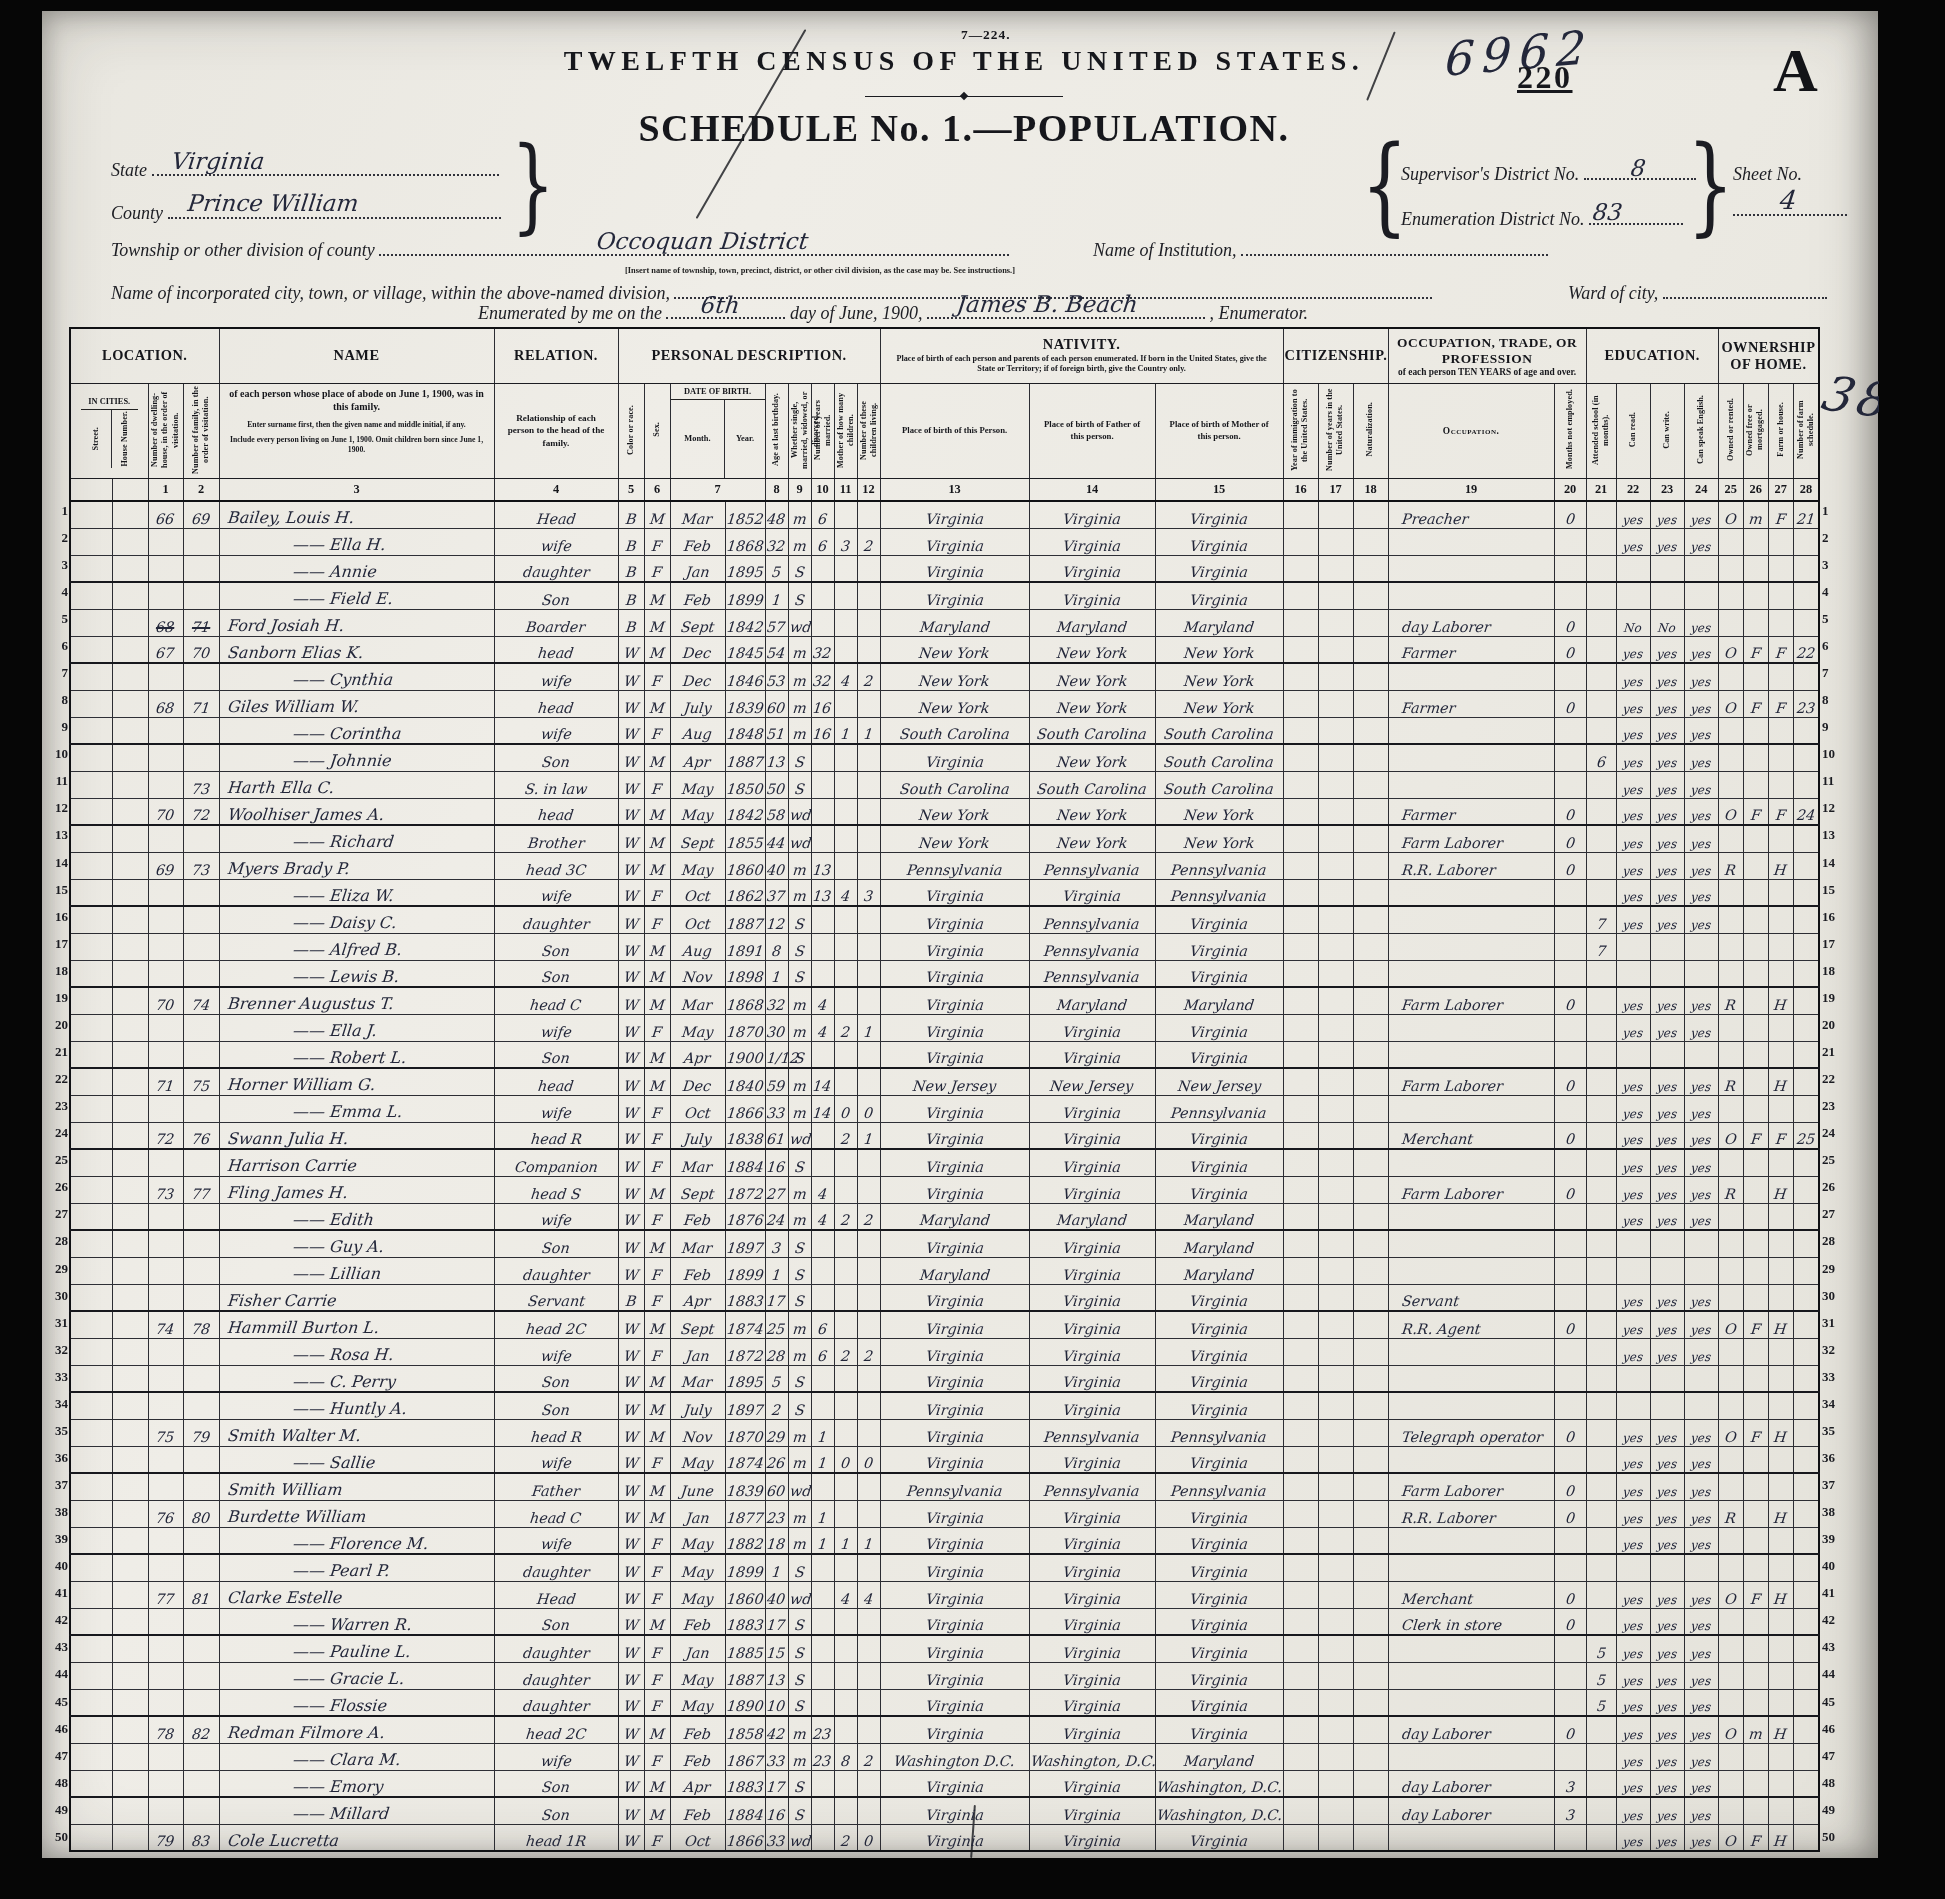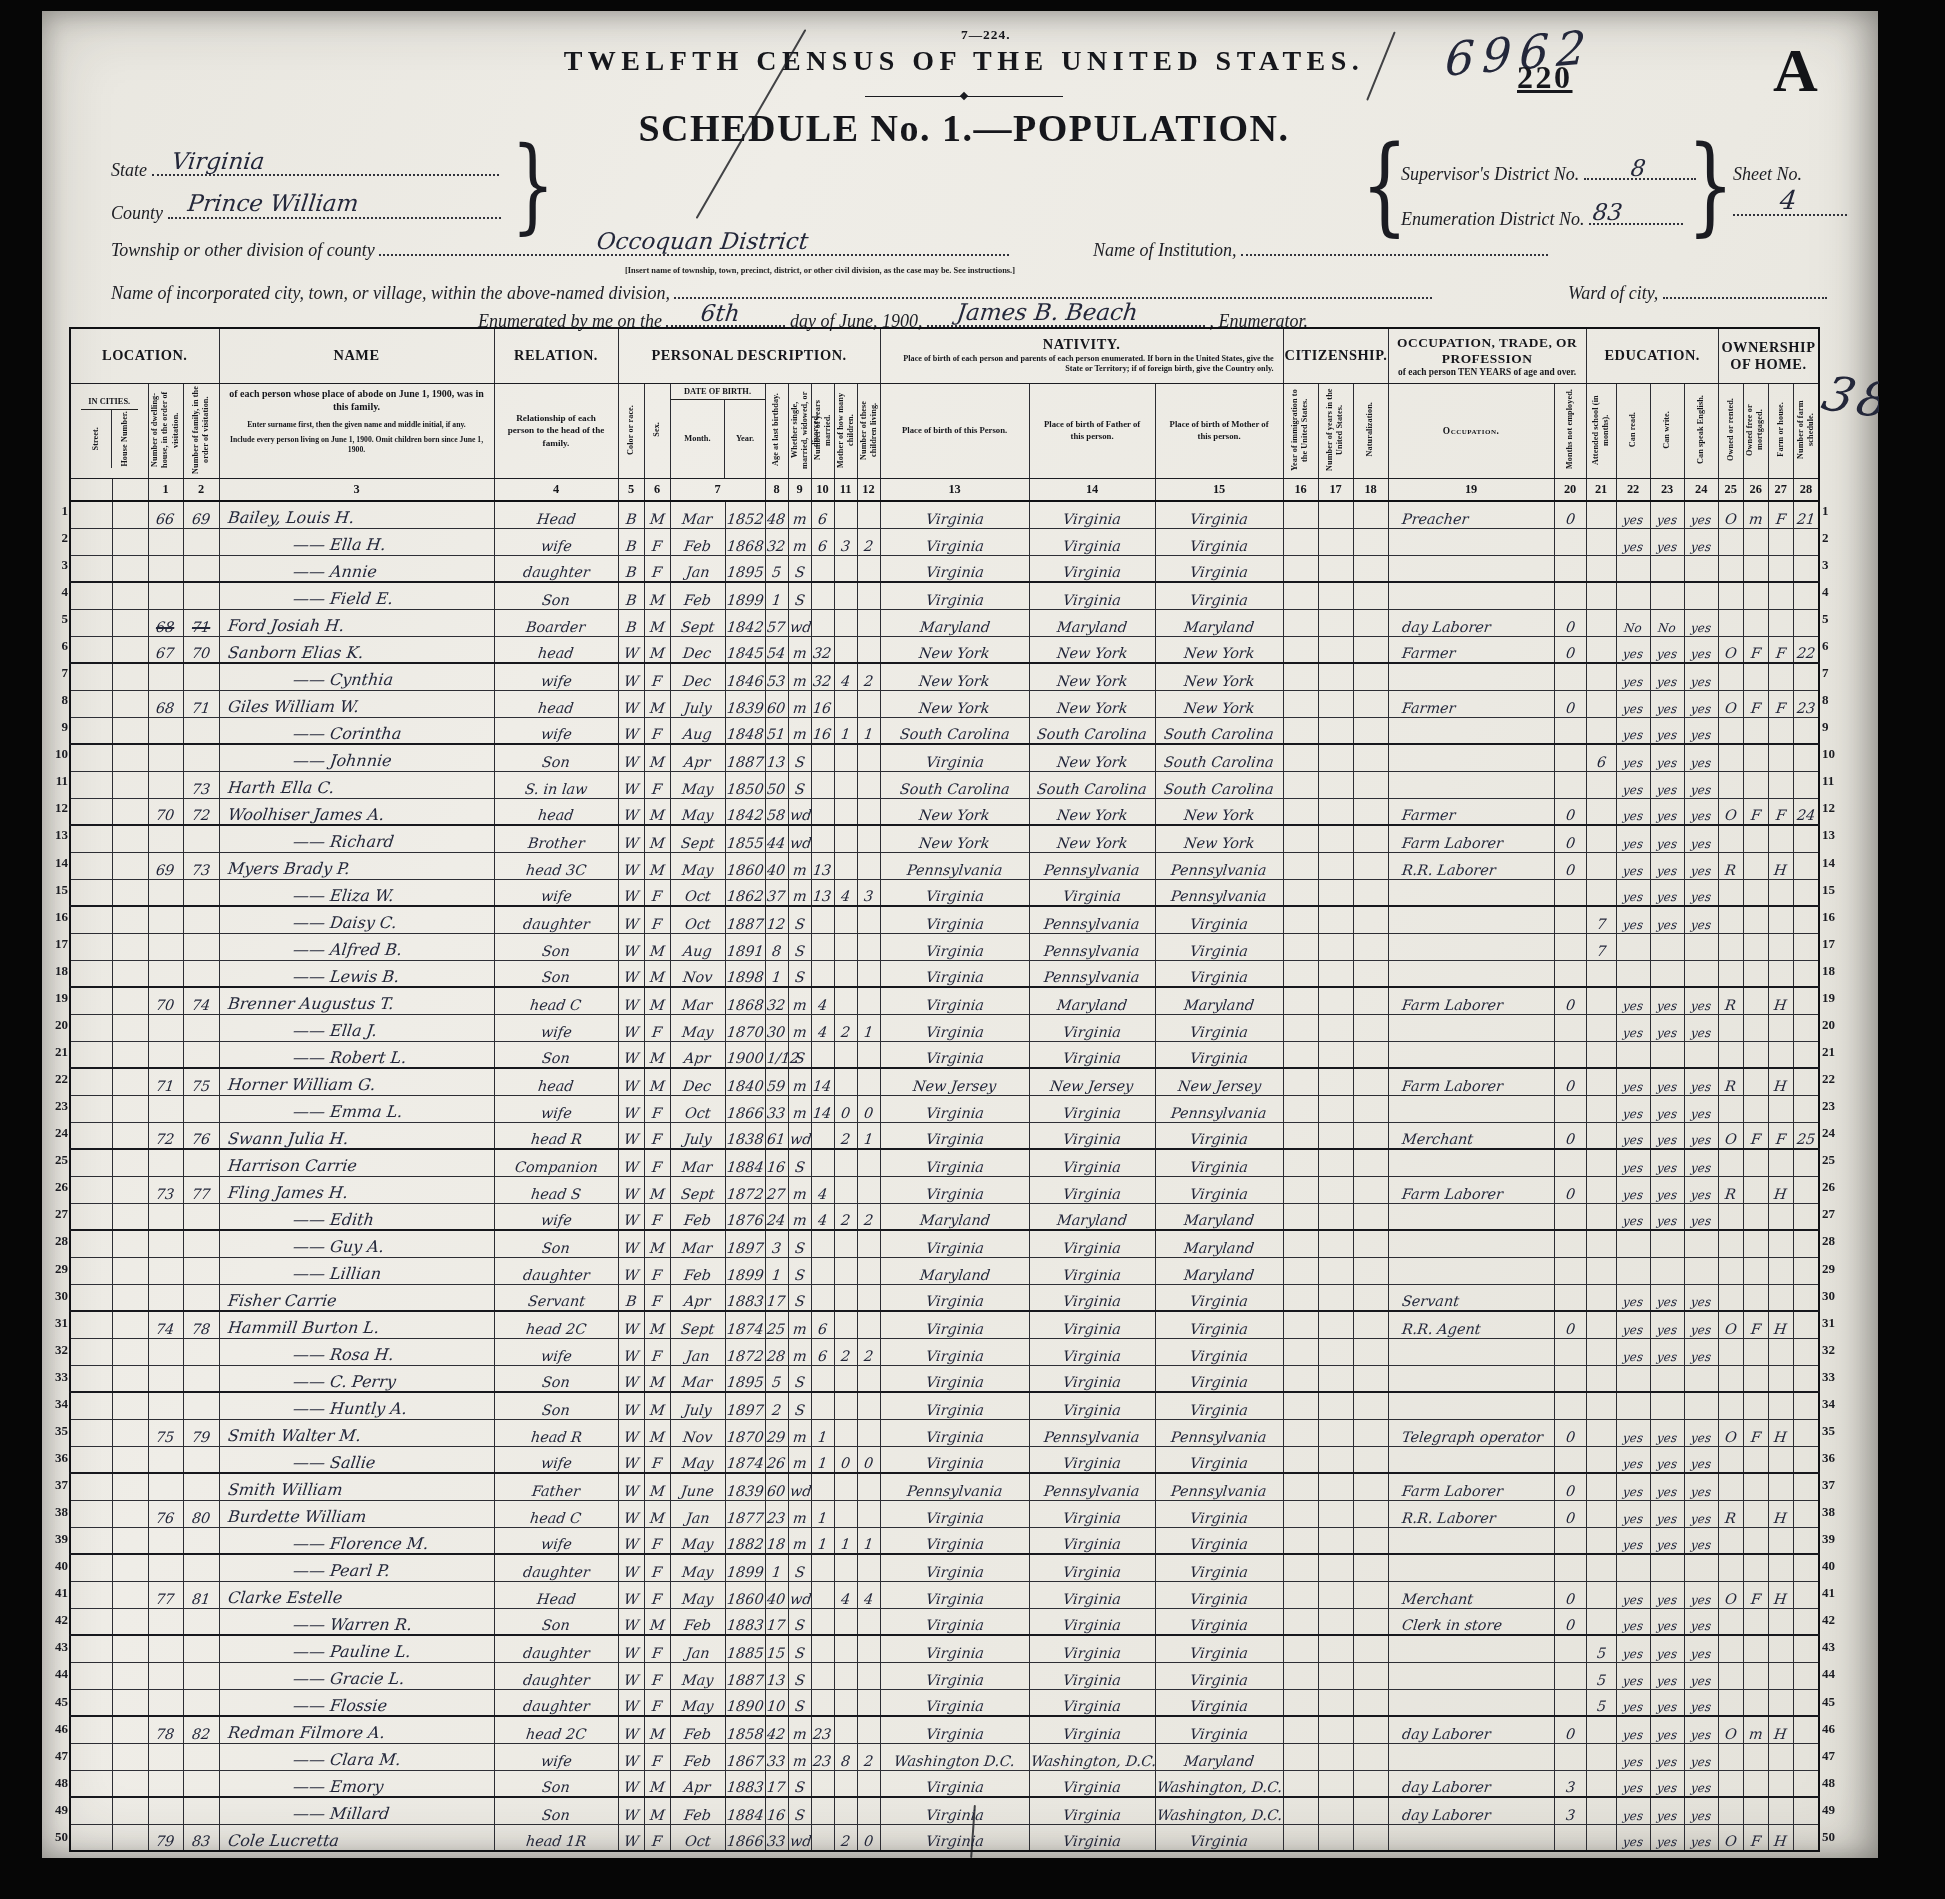--- a/index.html
+++ b/index.html
@@ -33,21 +33,21 @@
   .stroke{position:absolute;background:#1c1d22;opacity:.82;border-radius:1.5px;}
   
   table{border-collapse:collapse;table-layout:fixed;position:absolute;left:27px;top:316px;width:1745px;background:transparent;}
   th,td{border:0.8px solid #2c2d33;box-sizing:border-box;}
   table{border:2px solid #101114;}
   .gl{border-left:1.6px solid #17181d !important;}
   thead th{color:#15161b;font-weight:700;vertical-align:middle;text-align:center;padding:1px;}
   tr.grp-row th{height:55px;font-size:14.4px;letter-spacing:0.5px;border-bottom:1.3px solid #1c1d22;}
   tr.lbl-row th{height:94px;border-bottom:1.5px solid #1c1d22;}
   tr.num-row th{height:23px;font-size:12.4px;border-bottom:2.2px solid #101114;border-top:1px solid #1c1d22;}
-  .grp-desc{font-size:8.2px;font-weight:700;line-height:1.28;letter-spacing:0;padding:1px 8px;text-align:right;}
+  .grp-desc{font-size:8.2px;font-weight:700;line-height:1.28;letter-spacing:0;padding:1px 8px;text-align:center;}
   .grp-sub{font-size:9.4px;font-weight:700;letter-spacing:0;}
   .vl{writing-mode:vertical-rl;transform:rotate(180deg);font-size:8.2px;font-weight:700;line-height:1.25;letter-spacing:0.1px;max-height:90px;display:inline-block;}
   .name-main{font-size:10px;line-height:1.3;padding:2px 7px;}
   .name-sub{font-size:7.7px;font-weight:700;line-height:1.3;padding:5px 9px 0;}
   .rel-desc{font-size:9.2px;line-height:1.35;padding:0 9px;}
   .pob-lbl{font-size:8.7px;line-height:1.35;padding:0 10px;}
   .occ-lbl{font-size:9.4px;letter-spacing:0.5px;font-variant:small-caps;}
   .inner-col{height:100%;display:flex;flex-direction:column;}
   .inner-title{border-bottom:1px solid #222;padding:3px 1px;font-size:8.4px;font-weight:700;}
   .inner-split{flex:1;display:flex;align-items:stretch;}
@@ -123,21 +123,21 @@
 
   <div class="hdr printed-i" style="left:69px;top:272px;">
     <span>Name of incorporated city, town, or village, within the above-named division,</span>
     <span class="dots" style="width:758px;"></span>
   </div>
   <div class="hdr printed-i" style="left:1526px;top:272px;">
     <span>Ward of city,</span>
     <span class="dots" style="width:164px;"></span>
   </div>
 
-  <div class="hdr printed-i" style="left:436px;top:300px;">
+  <div class="hdr printed-i" style="left:436px;top:292px;">
     <span>Enumerated by me on the</span>
     <span class="dots" style="width:119px;position:relative;"><span class="hw hw-lg" style="position:absolute;left:35px;top:-25px;">6th</span></span>
     <span>day of June, 1900,</span>
     <span class="dots" style="width:278px;position:relative;"><span class="hw hw-lg" style="position:absolute;left:30px;top:-26px;white-space:nowrap;">James B. Beach</span></span>
     <span>, Enumerator.</span>
   </div>
 
   <div class="hdr hw" style="left:1782px;top:358px;font-size:48px;transform:rotate(8deg) skewX(-8deg);letter-spacing:4px;">38</div>
 
   <div class="stroke" style="left:708px;top:4px;width:2px;height:218px;transform:rotate(30deg);"></div>

